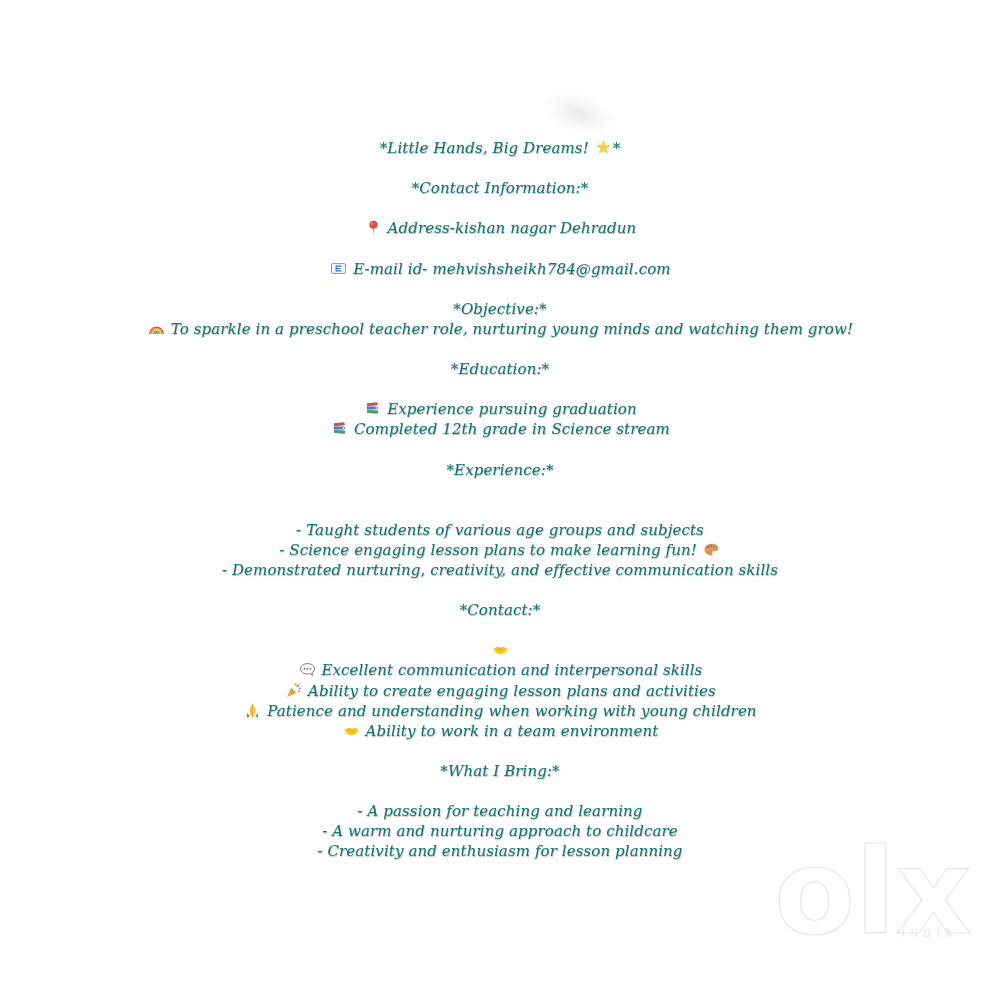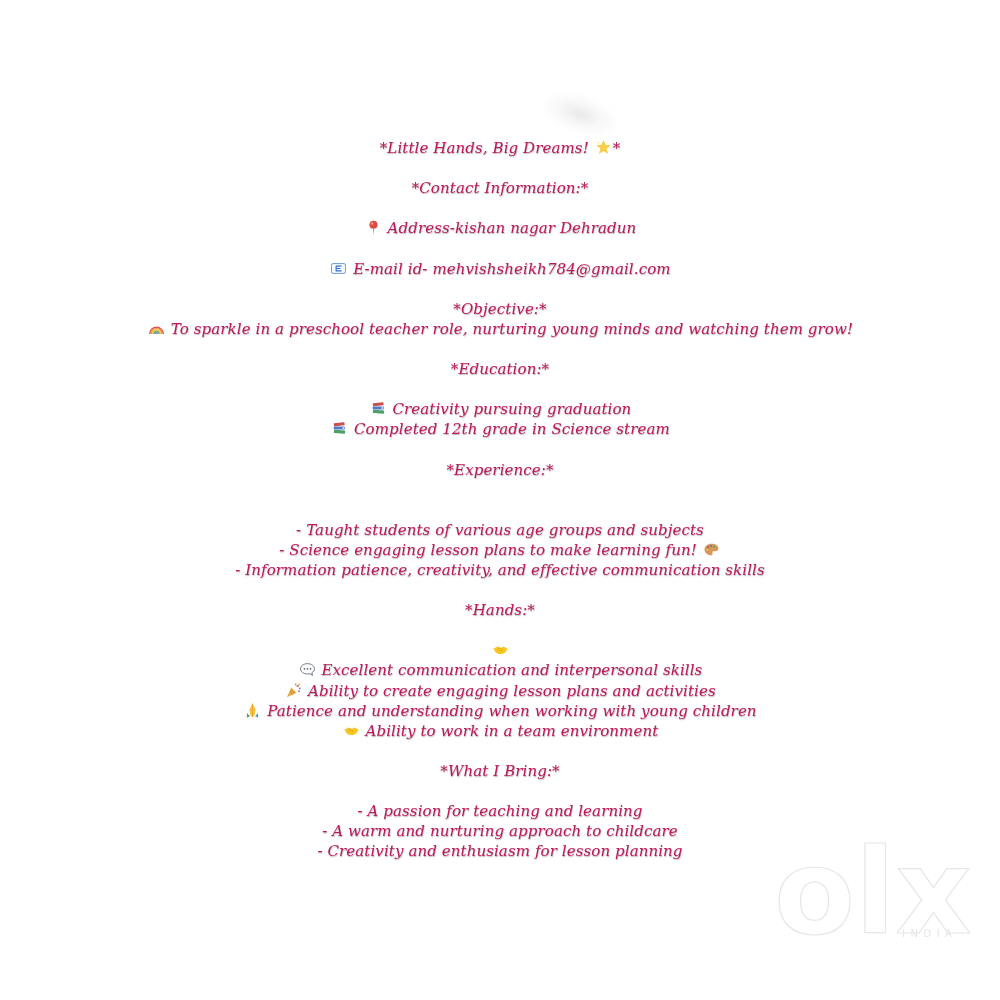--- a/index.html
+++ b/index.html
@@ -16,21 +16,21 @@
     width: 1000px;
     text-align: center;
   }
   .line {
     height: 20.1px;
     line-height: 20.1px;
     font-style: italic;
     font-weight: 500;
     font-size: 15px;
     letter-spacing: 0.1px;
-    color: #be185d;
+    color: #0f766e;
     text-shadow: 0.5px 1px 1.2px rgba(110,110,110,0.55);
     white-space: nowrap;
   }
   .emoji {
     display: inline-block;
     width: 17px; height: 17px;
     vertical-align: -3px;
     margin: 0 1px;
   }
   .emoji svg { width: 100%; height: 100%; display: block; }
@@ -151,35 +151,35 @@
     <div class="line"></div>
     <div class="line"><span>*Objective:*</span></div>
     <div class="line"><span class="emoji"><svg viewBox="0 0 20 20">
           <use href="#sym-rainbow"></use>
         </svg></span><span> To sparkle in a preschool teacher role, nurturing young minds and watching them grow!</span></div>
     <div class="line"></div>
     <div class="line"><span>*Education:*</span></div>
     <div class="line"></div>
     <div class="line"><span class="emoji"><svg viewBox="0 0 20 20">
           <use href="#sym-books"></use>
-        </svg></span><span> Creativity pursuing graduation</span></div>
+        </svg></span><span> Experience pursuing graduation</span></div>
     <div class="line"><span class="emoji"><svg viewBox="0 0 20 20">
           <use href="#sym-books"></use>
         </svg></span><span> Completed 12th grade in Science stream</span></div>
     <div class="line"></div>
     <div class="line"><span>*Experience:*</span></div>
     <div class="line"></div>
     <div class="line"></div>
     <div class="line"><span>- Taught students of various age groups and subjects</span></div>
     <div class="line"><span>- Science engaging lesson plans to make learning fun! </span><span class="emoji"><svg viewBox="0 0 20 20">
           <use href="#sym-artist-palette"></use>
         </svg></span></div>
-    <div class="line"><span>- Information patience, creativity, and effective communication skills</span></div>
-    <div class="line"></div>
-    <div class="line"><span>*Hands:*</span></div>
+    <div class="line"><span>- Demonstrated nurturing, creativity, and effective communication skills</span></div>
+    <div class="line"></div>
+    <div class="line"><span>*Contact:*</span></div>
     <div class="line"></div>
     <div class="line"><span class="emoji"><svg viewBox="0 0 20 20">
           <use href="#sym-handshake"></use>
         </svg></span></div>
     <div class="line"><span class="emoji"><svg viewBox="0 0 20 20">
           <use href="#sym-speech-balloon"></use>
         </svg></span><span> Excellent communication and interpersonal skills</span></div>
     <div class="line"><span class="emoji"><svg viewBox="0 0 20 20">
           <use href="#sym-party-popper"></use>
         </svg></span><span> Ability to create engaging lesson plans and activities</span></div>

